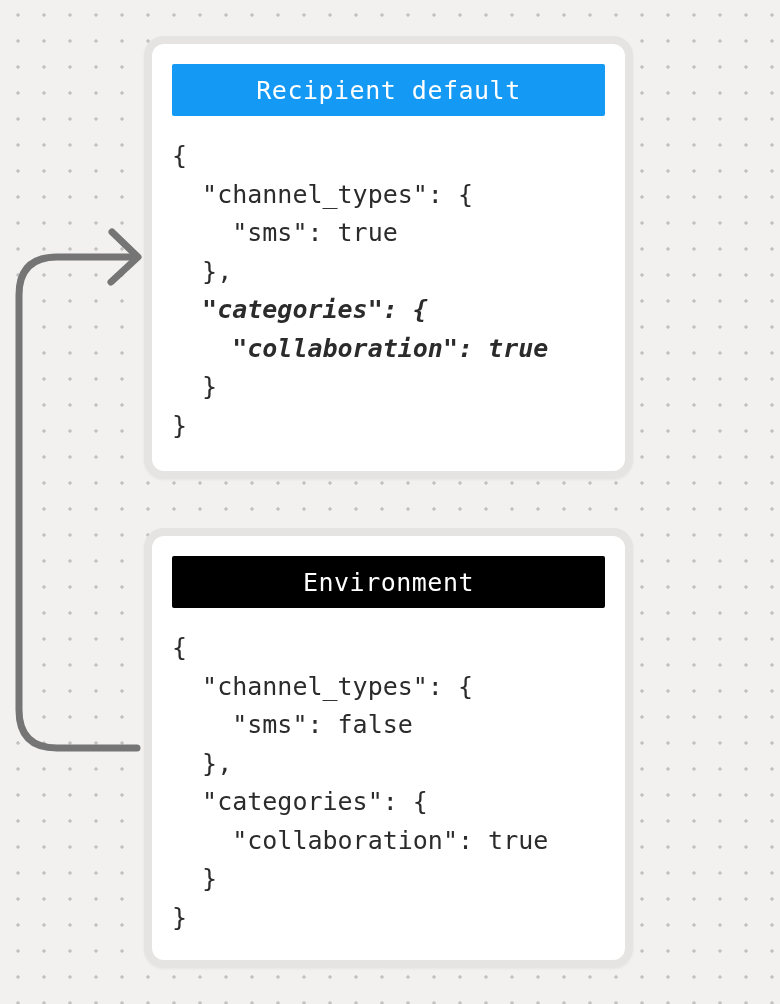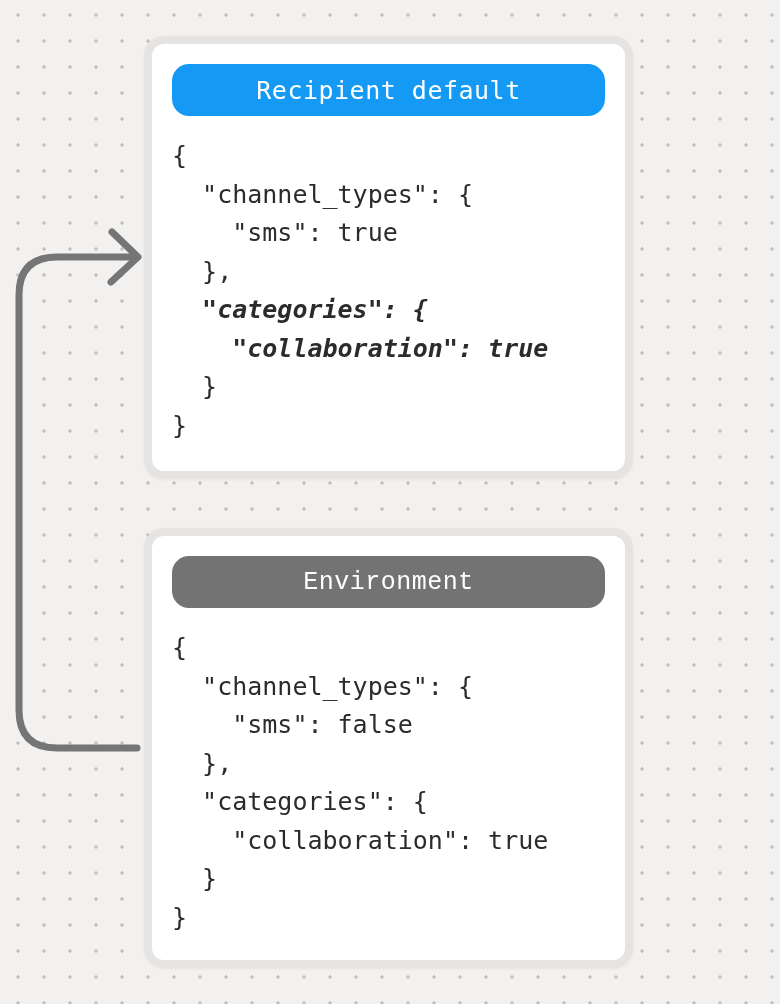--- a/index.html
+++ b/index.html
@@ -42,21 +42,21 @@
     background: #ffffff;
     border: 8px solid #e5e4e2;
     border-radius: 20px;
     padding: 20px;
     box-shadow: 0 1px 3px rgba(0,0,0,0.05);
   }
   .card-top { top: 36px; height: 443px; }
   .card-bottom { top: 528px; height: 440px; }
   .card-header {
     height: 52px;
-    border-radius: 17px;
+    border-radius: 2px;
     display: flex;
     align-items: center;
     justify-content: center;
     color: #ffffff;
     font-size: 25px;
     letter-spacing: 0.5px;
     white-space: pre;
   }
   .code {
     margin-top: 21px;
@@ -90,21 +90,21 @@
         <div class="code-line">    "sms": true</div>
         <div class="code-line">  },</div>
         <div class="code-line emphasis">  "categories": {</div>
         <div class="code-line emphasis">    "collaboration": true</div>
         <div class="code-line">  }</div>
         <div class="code-line">}</div>
       </div>
   </div>
 
   <div class="card card-bottom">
-    <div class="card-header" style="background-color: #737373; font-family: Liberation Mono, monospace;">Environment</div>
+    <div class="card-header" style="background-color: #000000;">Environment</div>
     <div class="code">
         <div class="code-line">{</div>
         <div class="code-line">  "channel_types": {</div>
         <div class="code-line">    "sms": false</div>
         <div class="code-line">  },</div>
         <div class="code-line">  "categories": {</div>
         <div class="code-line">    "collaboration": true</div>
         <div class="code-line">  }</div>
         <div class="code-line">}</div>
       </div>

